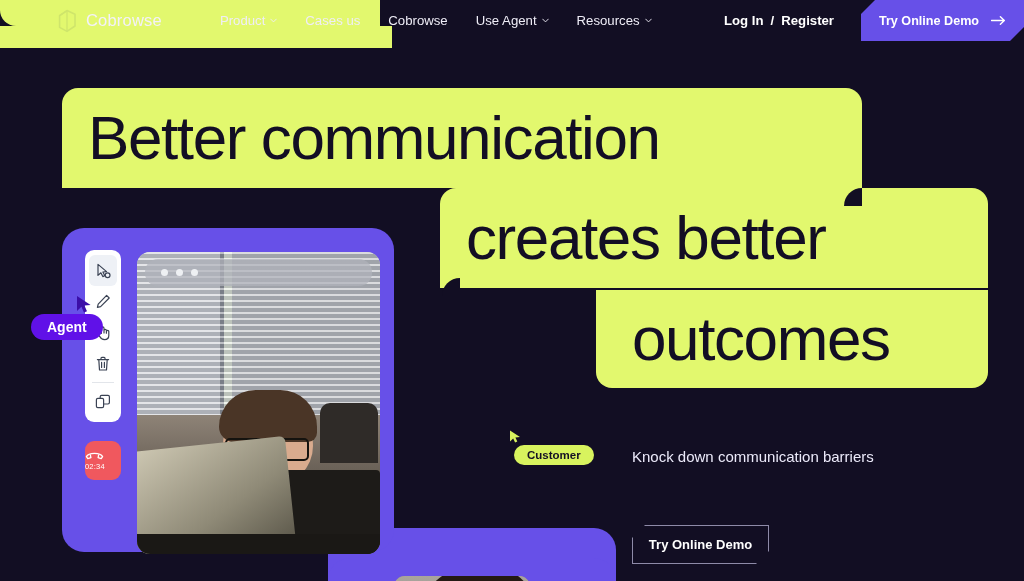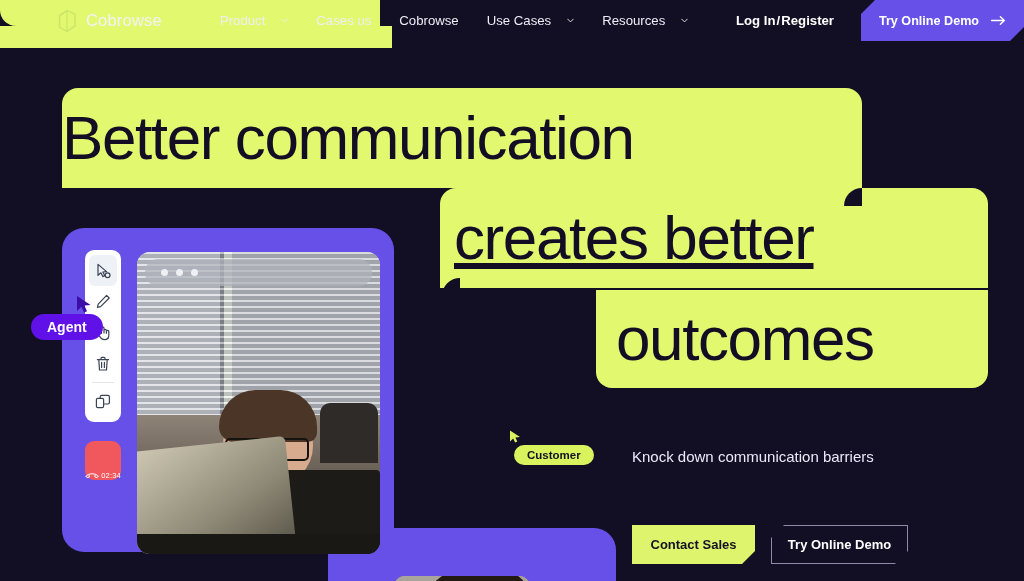--- a/index.html
+++ b/index.html
@@ -14,26 +14,26 @@
   .nav{
     position:absolute; left:0; top:0; width:1024px; height:41px;
     display:flex; align-items:center; z-index:40;
   }
   .brand{ display:flex; align-items:center; gap:9px; margin-left:57px; }
   .brand-logo{ width:20px; height:24px; display:block; }
   .brand-name{ font-size:16.5px; color:#f3f1fa; letter-spacing:.2px; }
 
   .nav-links{ display:flex; align-items:center; gap:28px; margin-left:58px; }
   .nav-link{
-    display:flex; align-items:center; gap:16px;
+    display:flex; align-items:center; gap:5px;
     font-size:13.2px; color:#efedf7; cursor:pointer; white-space:nowrap;
   }
   .chev{ width:7px; height:7px; display:block; opacity:.95; }
 
-  .auth{ margin-left:auto; display:flex; align-items:center; gap:1px;
+  .auth{ margin-left:auto; display:flex; align-items:center; gap:7px;
          font-size:13.2px; font-weight:bold; color:#fff; white-space:nowrap; }
   .auth .sep{ font-weight:bold; color:#fff; }
   .auth a{ color:#fff; text-decoration:none; cursor:pointer; }
 
   .demo-top{
     margin-left:27px; margin-right:0;
     width:163px; height:41px; background:#6750e8;
     display:flex; align-items:center; justify-content:center; gap:12px;
     cursor:pointer;
     clip-path: polygon(14px 0, 100% 0, 100% 27px, 149px 100%, 0 100%, 0 14px);
@@ -42,28 +42,28 @@
   .arrow{ width:15px; height:11px; display:block; }
 
   
   .head{ position:absolute; left:0; top:0; width:1024px; height:581px; z-index:10; }
   .hl{
     position:absolute; background:#e2f86e; color:#130e24;
     font-size:62px; line-height:1; font-weight:400; letter-spacing:-1.4px;
     display:flex; align-items:center;
   }
   .hl1{ left:62px; top:88px; width:800px; height:100px; border-radius:16px 16px 0 0;
-        }
+        padding-left:26px; }
   .hl1b{ left:62px; top:178px; width:380px; height:26px; background:#e2f86e;
          border-radius:0 0 0 16px; }
   .hl2{ left:440px; top:188px; width:548px; height:100px; border-radius:16px 16px 0 0;
-        padding-left:14px;text-decoration:underline; }
+        padding-left:26px; }
   .hl2b{ left:596px; top:278px; width:392px; height:22px; background:#e2f86e; }
   .hl3{ left:596px; top:290px; width:392px; height:98px; border-radius:0 0 16px 16px;
-        padding-left:20px; }
+        padding-left:36px; }
   .corner{ position:absolute; background:#120e23; }
   .c1{ left:844px; top:188px; width:18px; height:18px; border-radius:18px 0 0 0; }
   .c2{ left:442px; top:278px; width:18px; height:18px; border-radius:18px 0 0 0; }
 
   
   .media{ position:absolute; left:62px; top:228px; z-index:15; }
   .purple-a{
     position:absolute; left:0; top:0; width:332px; height:324px;
     background:#6750e8; border-radius:22px;
   }
@@ -172,21 +172,21 @@
     width:28px; height:31px; display:flex; align-items:center; justify-content:center;
     border-radius:6px; cursor:pointer;
   }
   .tool.active{ background:#eef1f6; }
   .tool svg{ display:block; }
   .tool-div{ width:22px; height:1px; background:#e2e5ea; margin:3px 0; }
 
   .endcall{
     position:absolute; left:23px; top:213px; width:36px; height:39px;
     background:#f0585e; border-radius:9px; z-index:22; cursor:pointer;
-    display:flex; flex-direction:row; align-items:flex-end; justify-content:center; gap:2px;
+    display:flex; flex-direction:column; align-items:flex-start; justify-content:center; gap:2px;
   }
   .endcall .tm{ font-size:7.5px; color:#fff; letter-spacing:.2px; }
 
   .agent-badge{
     position:absolute; left:-31px; top:86px; z-index:25;
     background:#6011e8; color:#fff; border-radius:20px;
     padding:5px 16px; font-size:14px; font-weight:bold; white-space:nowrap;
     cursor:pointer;
   }
   .agent-cursor{
@@ -241,21 +241,21 @@
         <path d="M1 1.5 L5 5.5 L9 1.5" fill="none" stroke="#efedf7" stroke-width="1.4" stroke-linecap="round"></path>
       </svg>
     </div>
     <div class="nav-link">
       <span>Cases us</span>
     </div>
     <div class="nav-link">
       <span>Cobrowse</span>
     </div>
     <div class="nav-link">
-      <span>Use Cases</span>
+      <span>Use Agent</span>
       <svg class="chev" viewBox="0 0 10 7">
         <path d="M1 1.5 L5 5.5 L9 1.5" fill="none" stroke="#efedf7" stroke-width="1.4" stroke-linecap="round"></path>
       </svg>
     </div>
     <div class="nav-link">
       <span>Resources</span>
       <svg class="chev" viewBox="0 0 10 7">
         <path d="M1 1.5 L5 5.5 L9 1.5" fill="none" stroke="#efedf7" stroke-width="1.4" stroke-linecap="round"></path>
       </svg>
     </div>
@@ -370,15 +370,14 @@
     <path d="M3 1.5 L3 12.5 L6.2 9.4 L8.1 13.6 L10.3 12.6 L8.4 8.5 L13 8.1 Z" fill="#d8f35e"></path>
   </svg>
   <div class="cust-badge">Customer</div>
 </div>
 
 <div class="copy">
   <div>Knock down communication barriers</div>
 </div>
 
 <div class="ctas">
-  <div class="btn btn-sales">Contact Sales</div>
   <div class="btn btn-demo">Try Online Demo</div>
 </div>
 
 </body></html>

